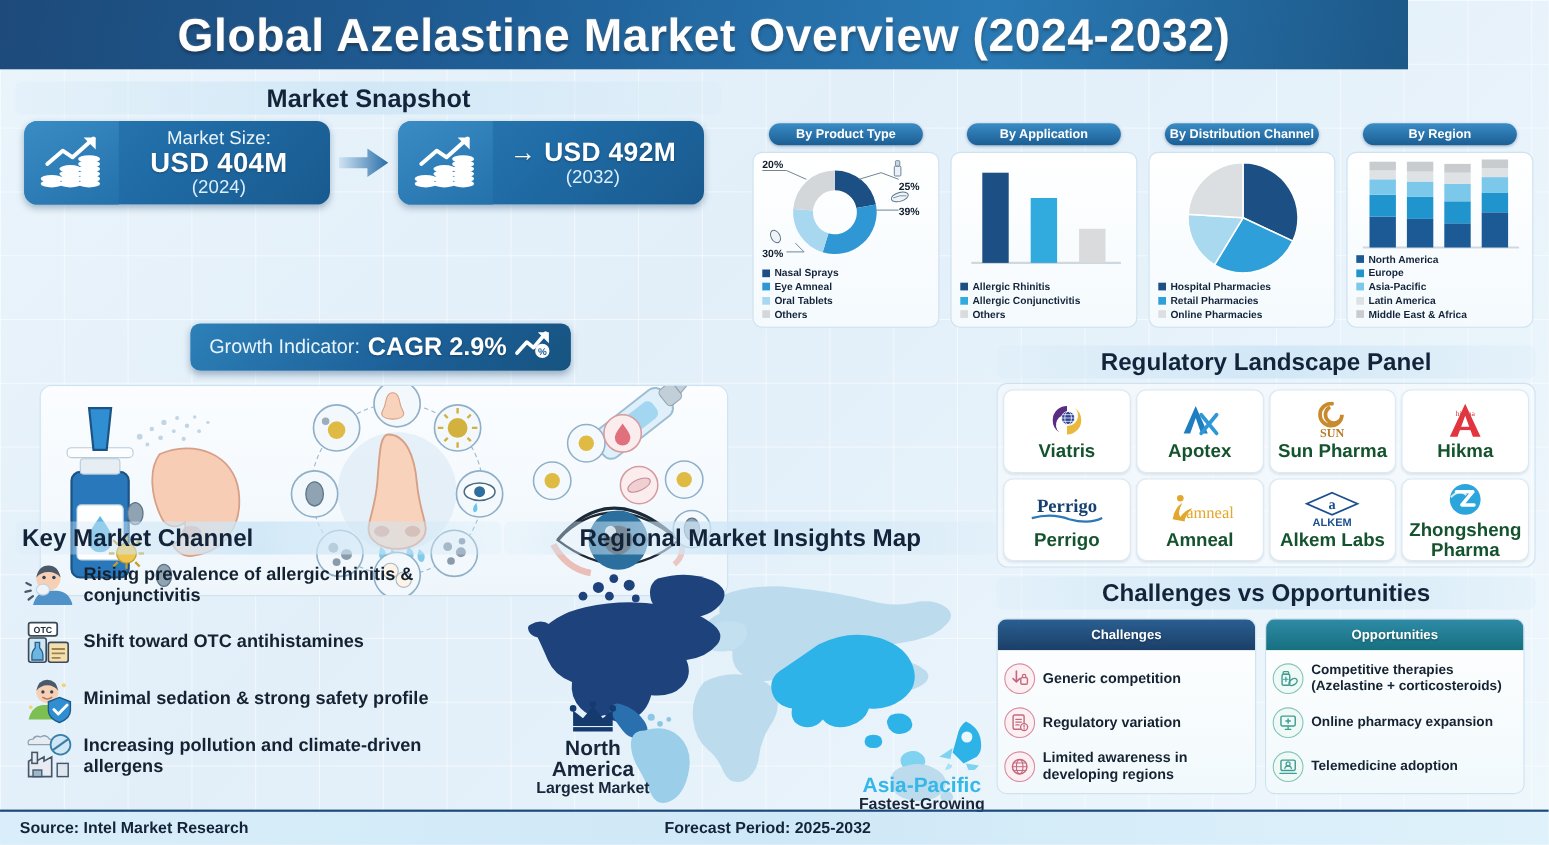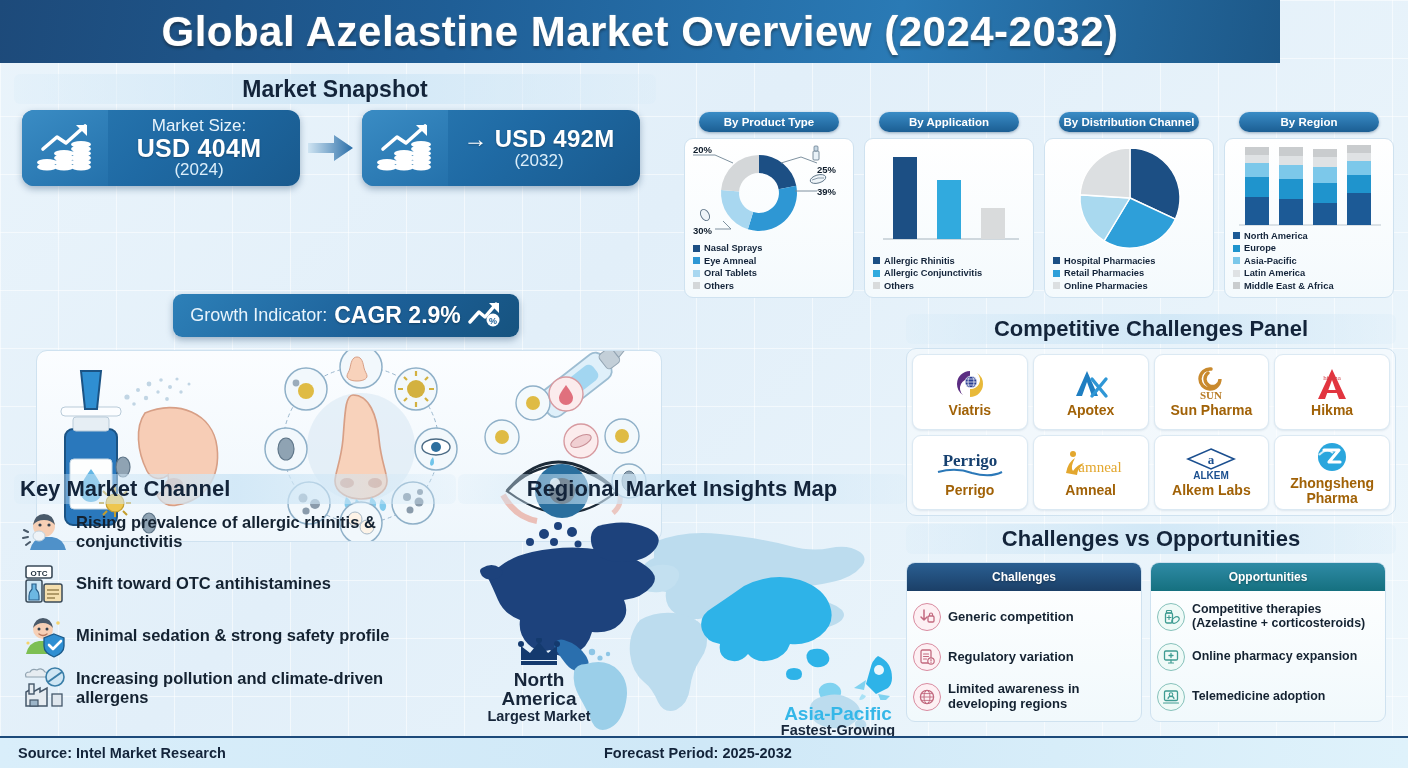--- a/index.html
+++ b/index.html
@@ -109,21 +109,21 @@
   .comp-wrap {
     position: absolute; top: 34px; left: 0; width: 490px; height: 168px;
     border: 1px solid #cfe2f0; border-radius: 10px; background: rgba(255,255,255,.45);
     padding: 5px; display: grid; grid-template-columns: repeat(4,1fr); grid-template-rows: 1fr 1fr; gap: 5px;
   }
   .logo-card {
     background: #fff; border: 1px solid #dbe9f3; border-radius: 9px;
     display: flex; flex-direction: column; align-items: center; justify-content: center; gap: 1px;
     box-shadow: 0 1px 2px rgba(30,70,110,.10);
   }
-  .logo-card .lname { font-size: 14px; font-weight: 700; color: #a16207; text-align: center; line-height: 1.06; }
+  .logo-card .lname { font-size: 17px; font-weight: 700; color: #14532d; text-align: center; line-height: 1.06; }
   .logo-mark { height: 36px; display: flex; align-items: center; justify-content: center; }
 
   
   #cvo { position: absolute; left: 906px; top: 524px; width: 490px; height: 208px; }
   #cvo .sec-title { height: 30px; font-size: 22px; }
   .cvo-row { position: absolute; top: 38px; left: 0; width: 490px; display: flex; gap: 8px; }
   .cvo-card { width: 236px; border-radius: 9px; overflow: hidden; border: 1px solid #cfe2f0; background: linear-gradient(180deg,#ffffff,#f1f9fc); }
   .cvo-head { height: 28px; display: flex; align-items: center; justify-content: center; color: #fff; font-size: 12px; font-weight: 800; text-shadow: 0 1px 2px rgba(0,0,0,.3); }
   .cvo-head.ch { background: linear-gradient(180deg,#2a5f92,#1b3f67); }
   .cvo-head.op { background: linear-gradient(180deg,#2f8ba6,#15707f); }
@@ -626,21 +626,21 @@
               <span class="sw" style="background:#c9ccce"></span>
               <span>Middle East &amp; Africa</span>
             </div>
         </div>
       </div>
     </div>
   </div>
 </section>
 
 <section id="comp">
-  <div class="sec-title">Competitive Challenges Panel</div>
+  <div class="sec-title">Regulatory Landscape Panel</div>
   <div class="comp-wrap">
 
     <div class="logo-card">
       <span class="logo-mark">
         <svg width="34" height="32" viewBox="0 0 34 32">
           <path d="M17 3 a13 13 0 0 0 -13 13 a13 13 0 0 0 6 11 a9 9 0 0 1 -2-11 a10 10 0 0 1 9-5z" fill="#5b2d82"></path>
           <path d="M17 29 a13 13 0 0 0 13-13 a13 13 0 0 0 -6-11 a9 9 0 0 1 2 11 a10 10 0 0 1 -9 5z" fill="#e8b93a"></path>
           <circle cx="18" cy="14" r="6" fill="#2b3f94"></circle>
           <g stroke="#fff" stroke-width=".7" fill="none">
               <circle cx="18" cy="14" r="6"></circle>

